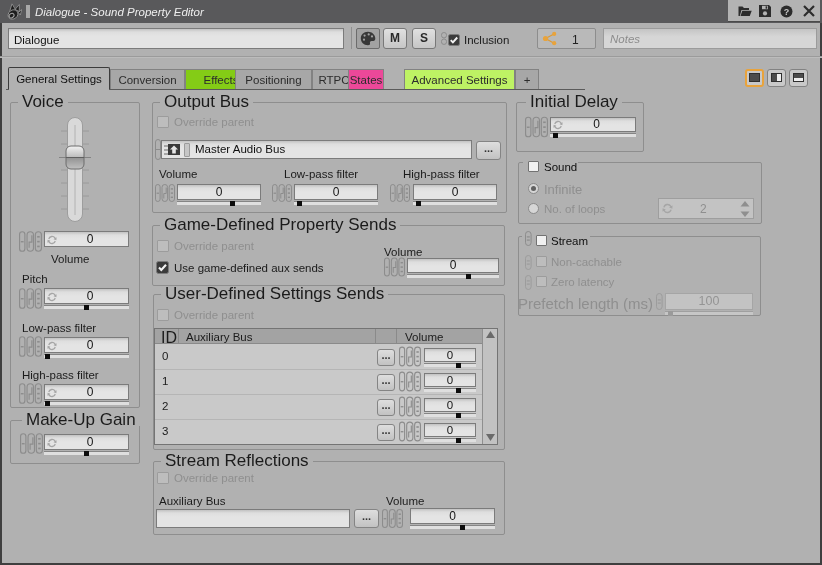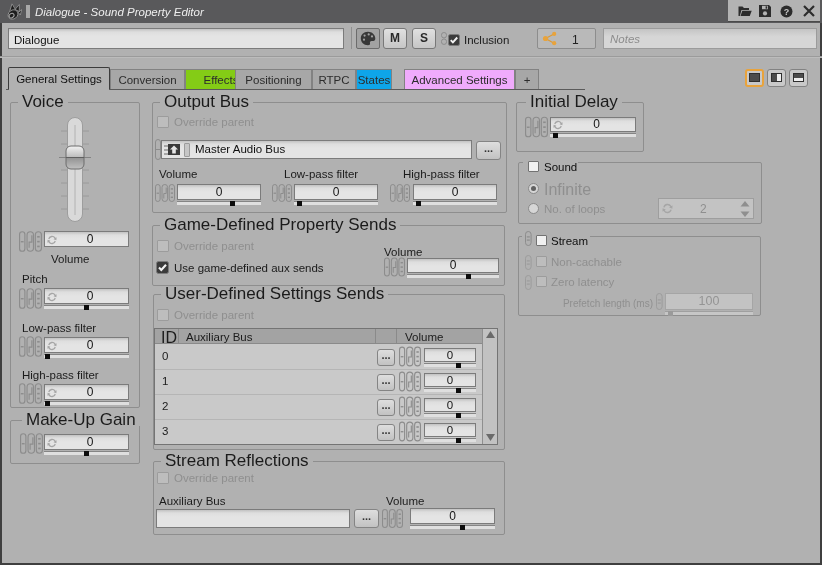--- a/index.html
+++ b/index.html
@@ -73,22 +73,22 @@
 <div class="lbl" style="left:572px;top:34px;font-size:12px;color:#222;">1</div>
 <div class="ab" style="left:603px;top:28px;width:214px;height:21px;background:linear-gradient(180deg,#c4c4c4,#d6d6d6 40%,#d6d6d6);border:1px solid #9b9b9b"></div>
 <div class="lbl" style="left:610px;top:33px;font-size:11.5px;color:#8c8c8c;font-style:italic">Notes</div>
 <div class="ab" style="left:0;top:56px;width:822px;height:1px;background:#9b9b9b"></div>
 <div class="ab" style="left:0;top:57px;width:822px;height:1px;background:#bcbcbc"></div>
 <div class="ab" style="left:6px;top:89px;width:579px;height:1px;background:#5a5a5a"></div>
 <div class="tab" style="left:110px;top:69px;width:75px;height:20px;background:#a7a7a7;border:1px solid #828282;border-bottom:none;line-height:20px">Conversion</div>
 <div class="tab" style="left:185px;top:69px;width:72px;height:20px;background:#84cc16;border:1px solid #828282;border-bottom:none;line-height:20px">Effects</div>
 <div class="tab" style="left:235px;top:69px;width:77px;height:20px;background:#a7a7a7;border:1px solid #828282;border-bottom:none;line-height:20px">Positioning</div>
 <div class="tab" style="left:312px;top:69px;width:44px;height:20px;background:#a7a7a7;border:1px solid #828282;border-bottom:none;line-height:20px">RTPC</div>
-<div class="tab" style="left:356px;top:69px;width:36px;height:20px;background:#0ea5e9;border:1px solid #828282;border-bottom:none;line-height:20px">States</div>
-<div class="tab" style="left:404px;top:69px;width:111px;height:20px;background:#f0abfc;border:1px solid #828282;border-bottom:none;line-height:20px">Advanced Settings</div>
+<div class="tab" style="left:348px;top:69px;width:36px;height:20px;background:#ec4899;border:1px solid #828282;border-bottom:none;line-height:20px">States</div>
+<div class="tab" style="left:404px;top:69px;width:111px;height:20px;background:#bef264;border:1px solid #828282;border-bottom:none;line-height:20px">Advanced Settings</div>
 <div class="tab" style="left:515px;top:69px;width:24px;height:20px;background:#a7a7a7;border:1px solid #828282;border-bottom:none;line-height:20px">+</div>
 <div class="tab" style="left:8px;top:67px;width:102px;height:22px;background:#b1b1b1;border:1px solid #3c3c3c;border-bottom:none;border-radius:2px 2px 0 0;line-height:22px;color:#0f0f0f">General Settings</div>
 <div class="ab" style="left:9px;top:89px;width:100px;height:1px;background:#b1b1b1"></div>
 <div class="ab" style="left:745px;top:69px;width:19px;height:18px;background:#c9c9c9;border:2px solid #e9a33b;border-radius:3px"></div>
 <div class="ab" style="left:749px;top:73px;width:11px;height:9px;background:#4c4c4c;border:1px solid #2f2f2f"></div>
 <div class="ab" style="left:767px;top:69px;width:19px;height:18px;background:#c9c9c9;border:1px solid #828282;border-radius:3px"></div>
 <div class="ab" style="left:771px;top:73px;width:11px;height:9px;border:1px solid #2f2f2f;background:linear-gradient(90deg,#4c4c4c 50%,#f0f0f0 50%)"></div>
 <div class="ab" style="left:789px;top:69px;width:19px;height:18px;background:#c9c9c9;border:1px solid #828282;border-radius:3px"></div>
 <div class="ab" style="left:793px;top:73px;width:11px;height:9px;border:1px solid #2f2f2f;background:linear-gradient(180deg,#4c4c4c 50%,#f0f0f0 50%)"></div>
 <div class="g" style="left:10px;top:102px;width:130px;height:306px"></div>
@@ -483,21 +483,21 @@
   </svg>
 <div class="ab" style="left:550px;top:133px;width:86px;height:4px;border-top:1px solid #858585;background:#dfdfdf"></div>
 <div class="ab" style="left:553px;top:133px;width:5px;height:5px;background:#0c0c0c"></div>
 <div class="g" style="left:518px;top:162px;width:244px;height:62px"></div>
 <div class="ab" style="left:523px;top:159px;width:55px;height:9px;background:#b1b1b1"></div>
 <div class="ab" style="left:528px;top:161px;width:11px;height:11px;background:#f0f0f0;border:1px solid #727272;border-radius:1px"></div>
 <div class="lbl" style="left:544px;top:161px;font-size:11.5px;color:#0f0f0f;">Sound</div>
 <div class="ab" style="left:528px;top:183px;width:11px;height:11px;background:#d6d6d6;border:1px solid #8a8a8a;border-radius:50%">
     <div style="position:absolute;left:2px;top:2px;width:5px;height:5px;border-radius:50%;background:#616161"></div>
   </div>
-<div class="lbl" style="left:544px;top:183px;font-size:16px;color:#8f8f8f;">Infinite</div>
+<div class="lbl" style="left:544px;top:183px;font-size:13px;color:#8f8f8f;">Infinite</div>
 <div class="ab" style="left:528px;top:203px;width:11px;height:11px;background:#d6d6d6;border:1px solid #8a8a8a;border-radius:50%"></div>
 <div class="lbl" style="left:544px;top:203px;font-size:11.5px;color:#8f8f8f;">No. of loops</div>
 <div class="ab" style="left:658px;top:198px;width:96px;height:21px;background:#c3c3c3;border:1px solid #9e9e9e"></div>
 <svg class="ab" style="left:662px;top:203px" width="11" height="11" viewBox="0 0 12 12">
     <path d="M1.4 4.6 A4.7 4.7 0 0 1 10.2 3.4 L11.5 2.6 L11.3 6.4 L7.8 5.0 L9.0 4.2 A3.4 3.4 0 0 0 2.8 5.0 Z" fill="#a6a6a6"></path>
     <path d="M10.6 7.4 A4.7 4.7 0 0 1 1.8 8.6 L0.5 9.4 L0.7 5.6 L4.2 7.0 L3.0 7.8 A3.4 3.4 0 0 0 9.2 7.0 Z" fill="#a6a6a6"></path>
   </svg>
 <div class="lbl" style="left:700px;top:203px;font-size:12px;color:#8f8f8f;">2</div>
 <svg class="ab" style="left:740px;top:201px" width="10" height="16" viewBox="0 0 10 16">
     <path d="M5 0 L9.5 5.5 H0.5 Z" fill="#8f8f8f"></path>
@@ -519,20 +519,20 @@
   </svg>
 <div class="ab" style="left:536px;top:256px;width:11px;height:11px;background:#bdbdbd;border:1px solid #9c9c9c;border-radius:1px"></div>
 <div class="lbl" style="left:551px;top:256px;font-size:11.5px;color:#8f8f8f;">Non-cachable</div>
 <svg class="ab" style="left:525px;top:275px" width="7" height="15" viewBox="0 0 7 15">
     <rect x="0.5" y="0.5" width="5.6" height="14" rx="2.8" fill="none" stroke="#9c9c9c"></rect>
     <rect x="1.8" y="5.3" width="3" height="1.2" fill="#9c9c9c"></rect>
     <rect x="1.8" y="8.5" width="3" height="1.2" fill="#9c9c9c"></rect>
   </svg>
 <div class="ab" style="left:536px;top:276px;width:11px;height:11px;background:#bdbdbd;border:1px solid #9c9c9c;border-radius:1px"></div>
 <div class="lbl" style="left:551px;top:276px;font-size:11.5px;color:#8f8f8f;">Zero latency</div>
-<div class="lbl" style="left:0px;top:297px;font-size:10px;color:#8f8f8f;left:auto;right:169px">Prefetch length (ms)</div>
+<div class="lbl" style="left:0px;top:297px;font-size:15px;color:#8f8f8f;left:auto;right:169px">Prefetch length (ms)</div>
 <svg class="ab" style="left:656px;top:293px" width="7" height="17" viewBox="0 0 7 17">
     <rect x="0.5" y="0.5" width="5.6" height="16" rx="2.8" fill="none" stroke="#9c9c9c"></rect>
     <rect x="1.8" y="6.3" width="3" height="1.2" fill="#9c9c9c"></rect>
     <rect x="1.8" y="9.5" width="3" height="1.2" fill="#9c9c9c"></rect>
   </svg>
 <div class="ab" style="left:665px;top:293px;width:88px;height:17px;background:#c3c3c3;border:1px solid #a5a5a5;font-size:12.5px;color:#949494;text-align:center;line-height:15px">100</div>
 <div class="ab" style="left:665px;top:311px;width:88px;height:4px;border-top:1px solid #9f9f9f;background:#c6c6c6"></div>
 <div class="ab" style="left:668px;top:311px;width:5px;height:5px;background:#9a9a9a"></div>
 </body></html>

